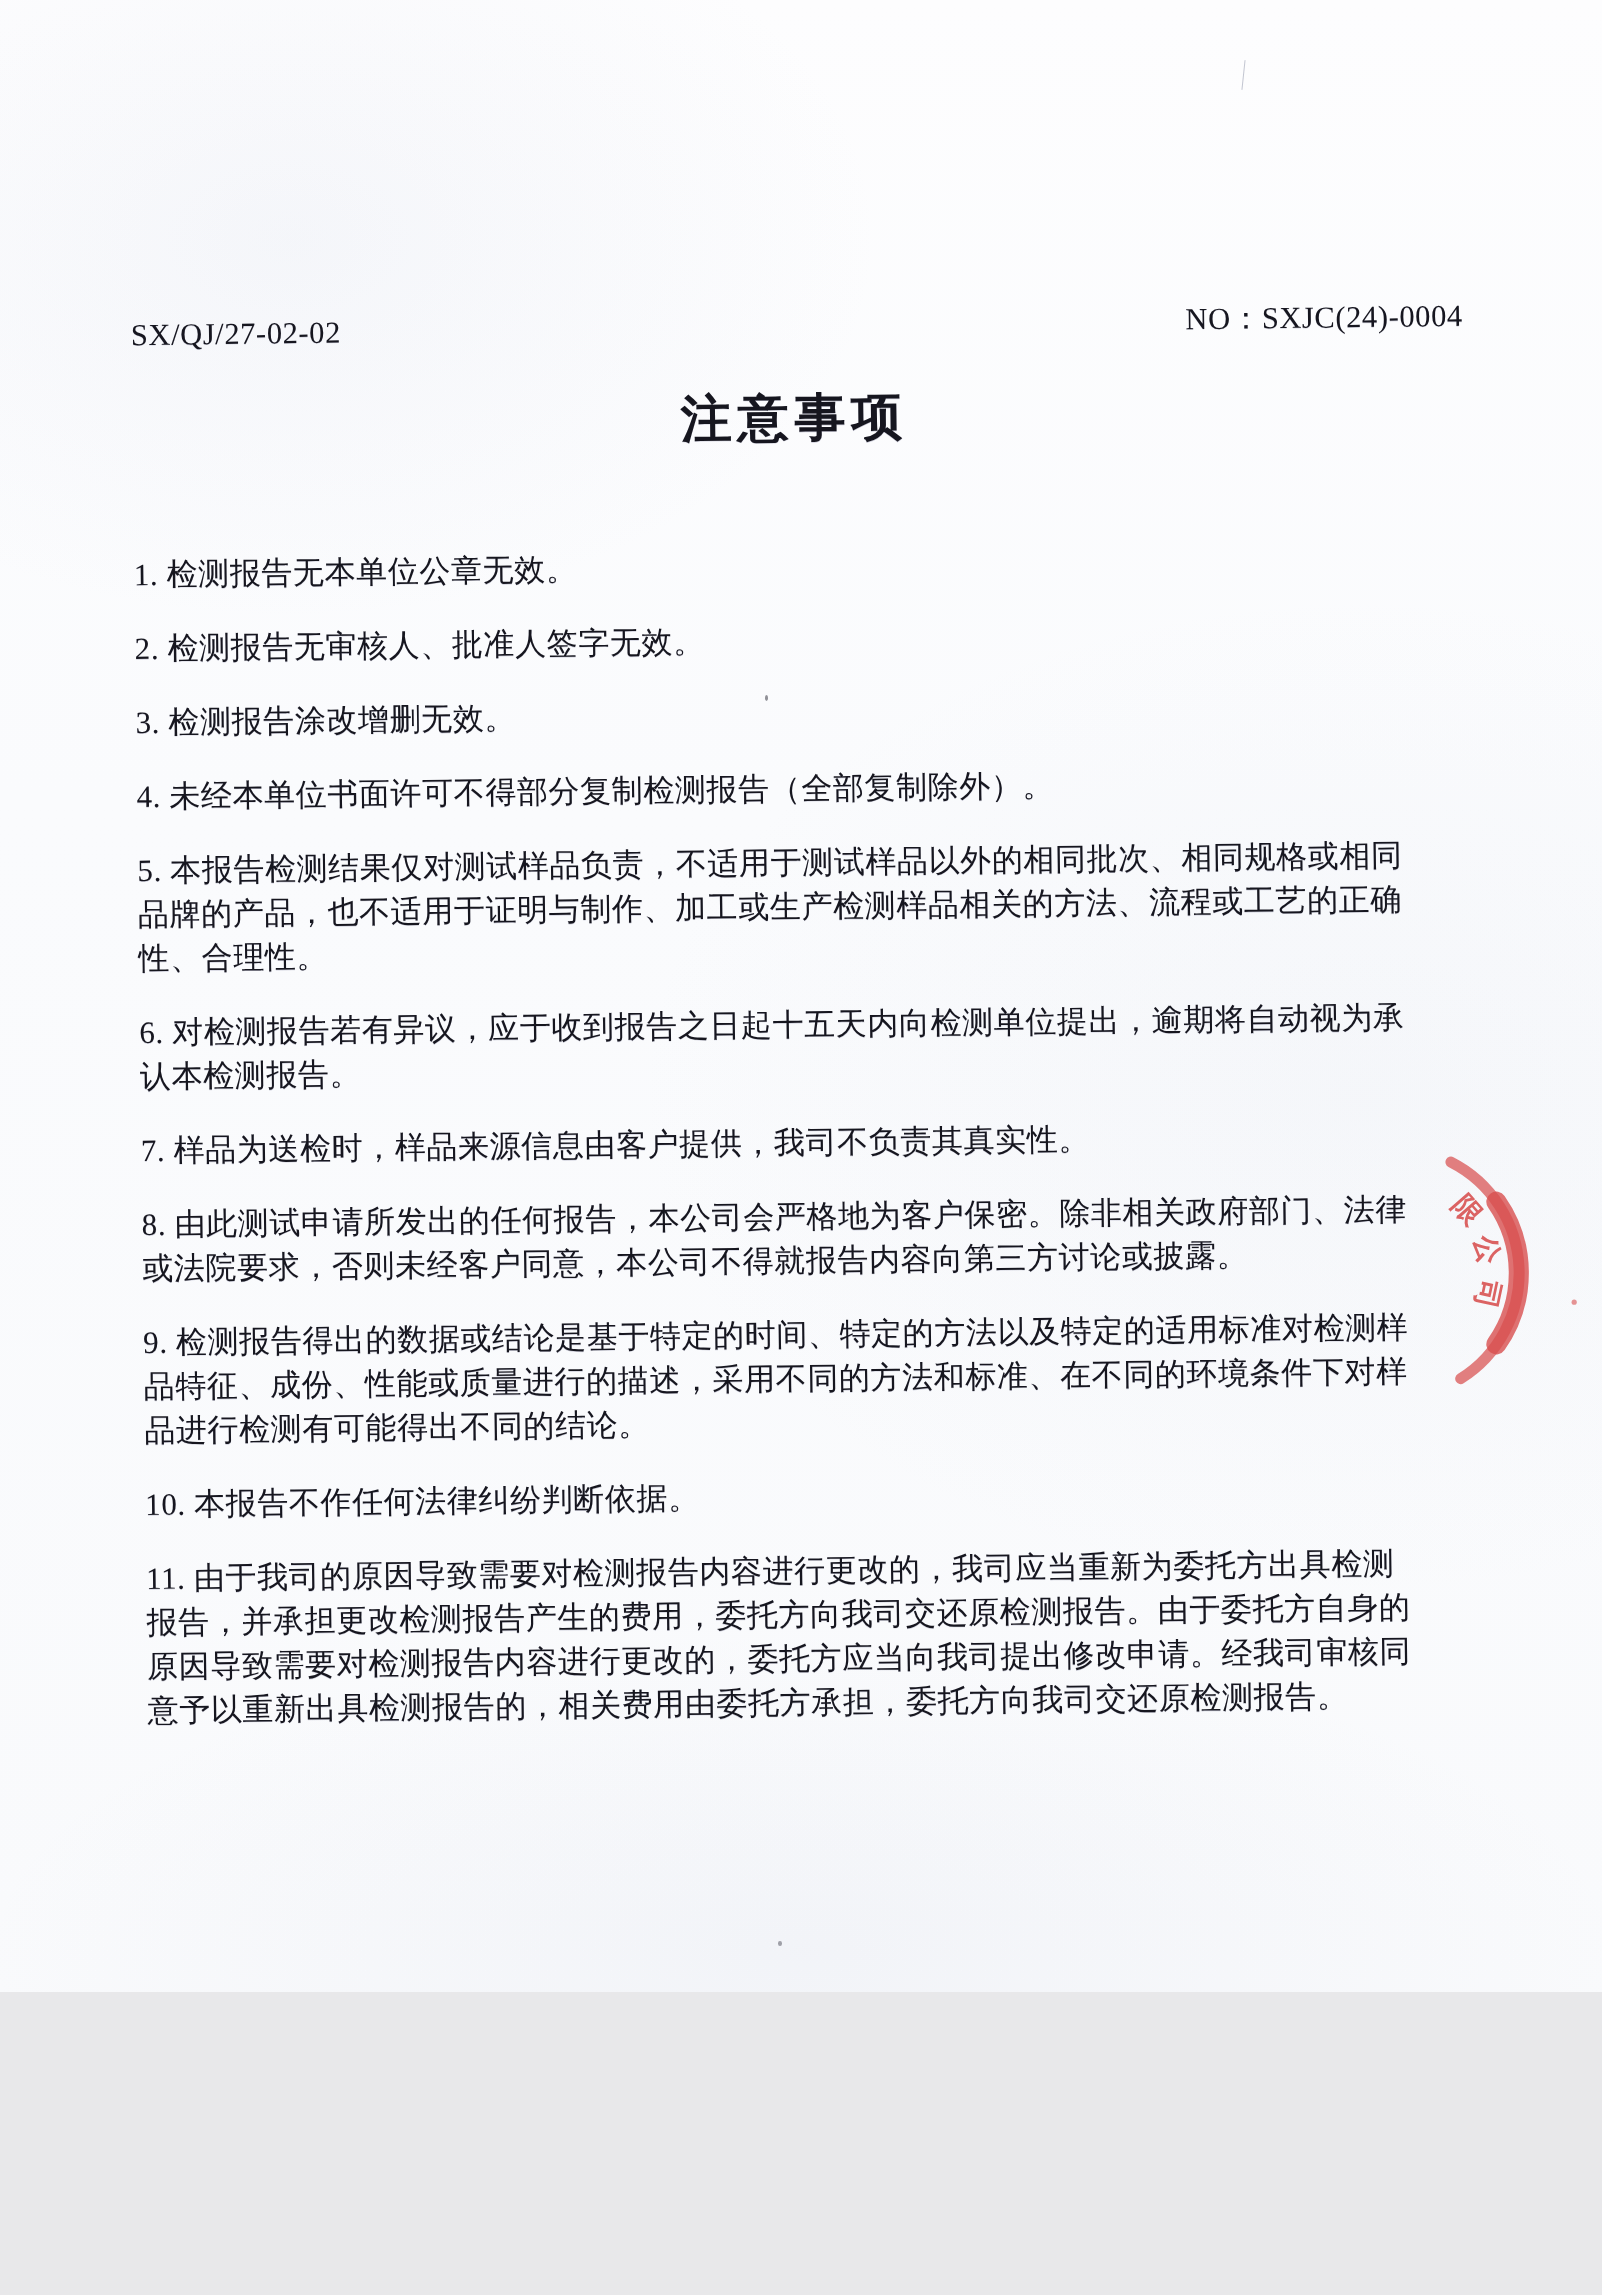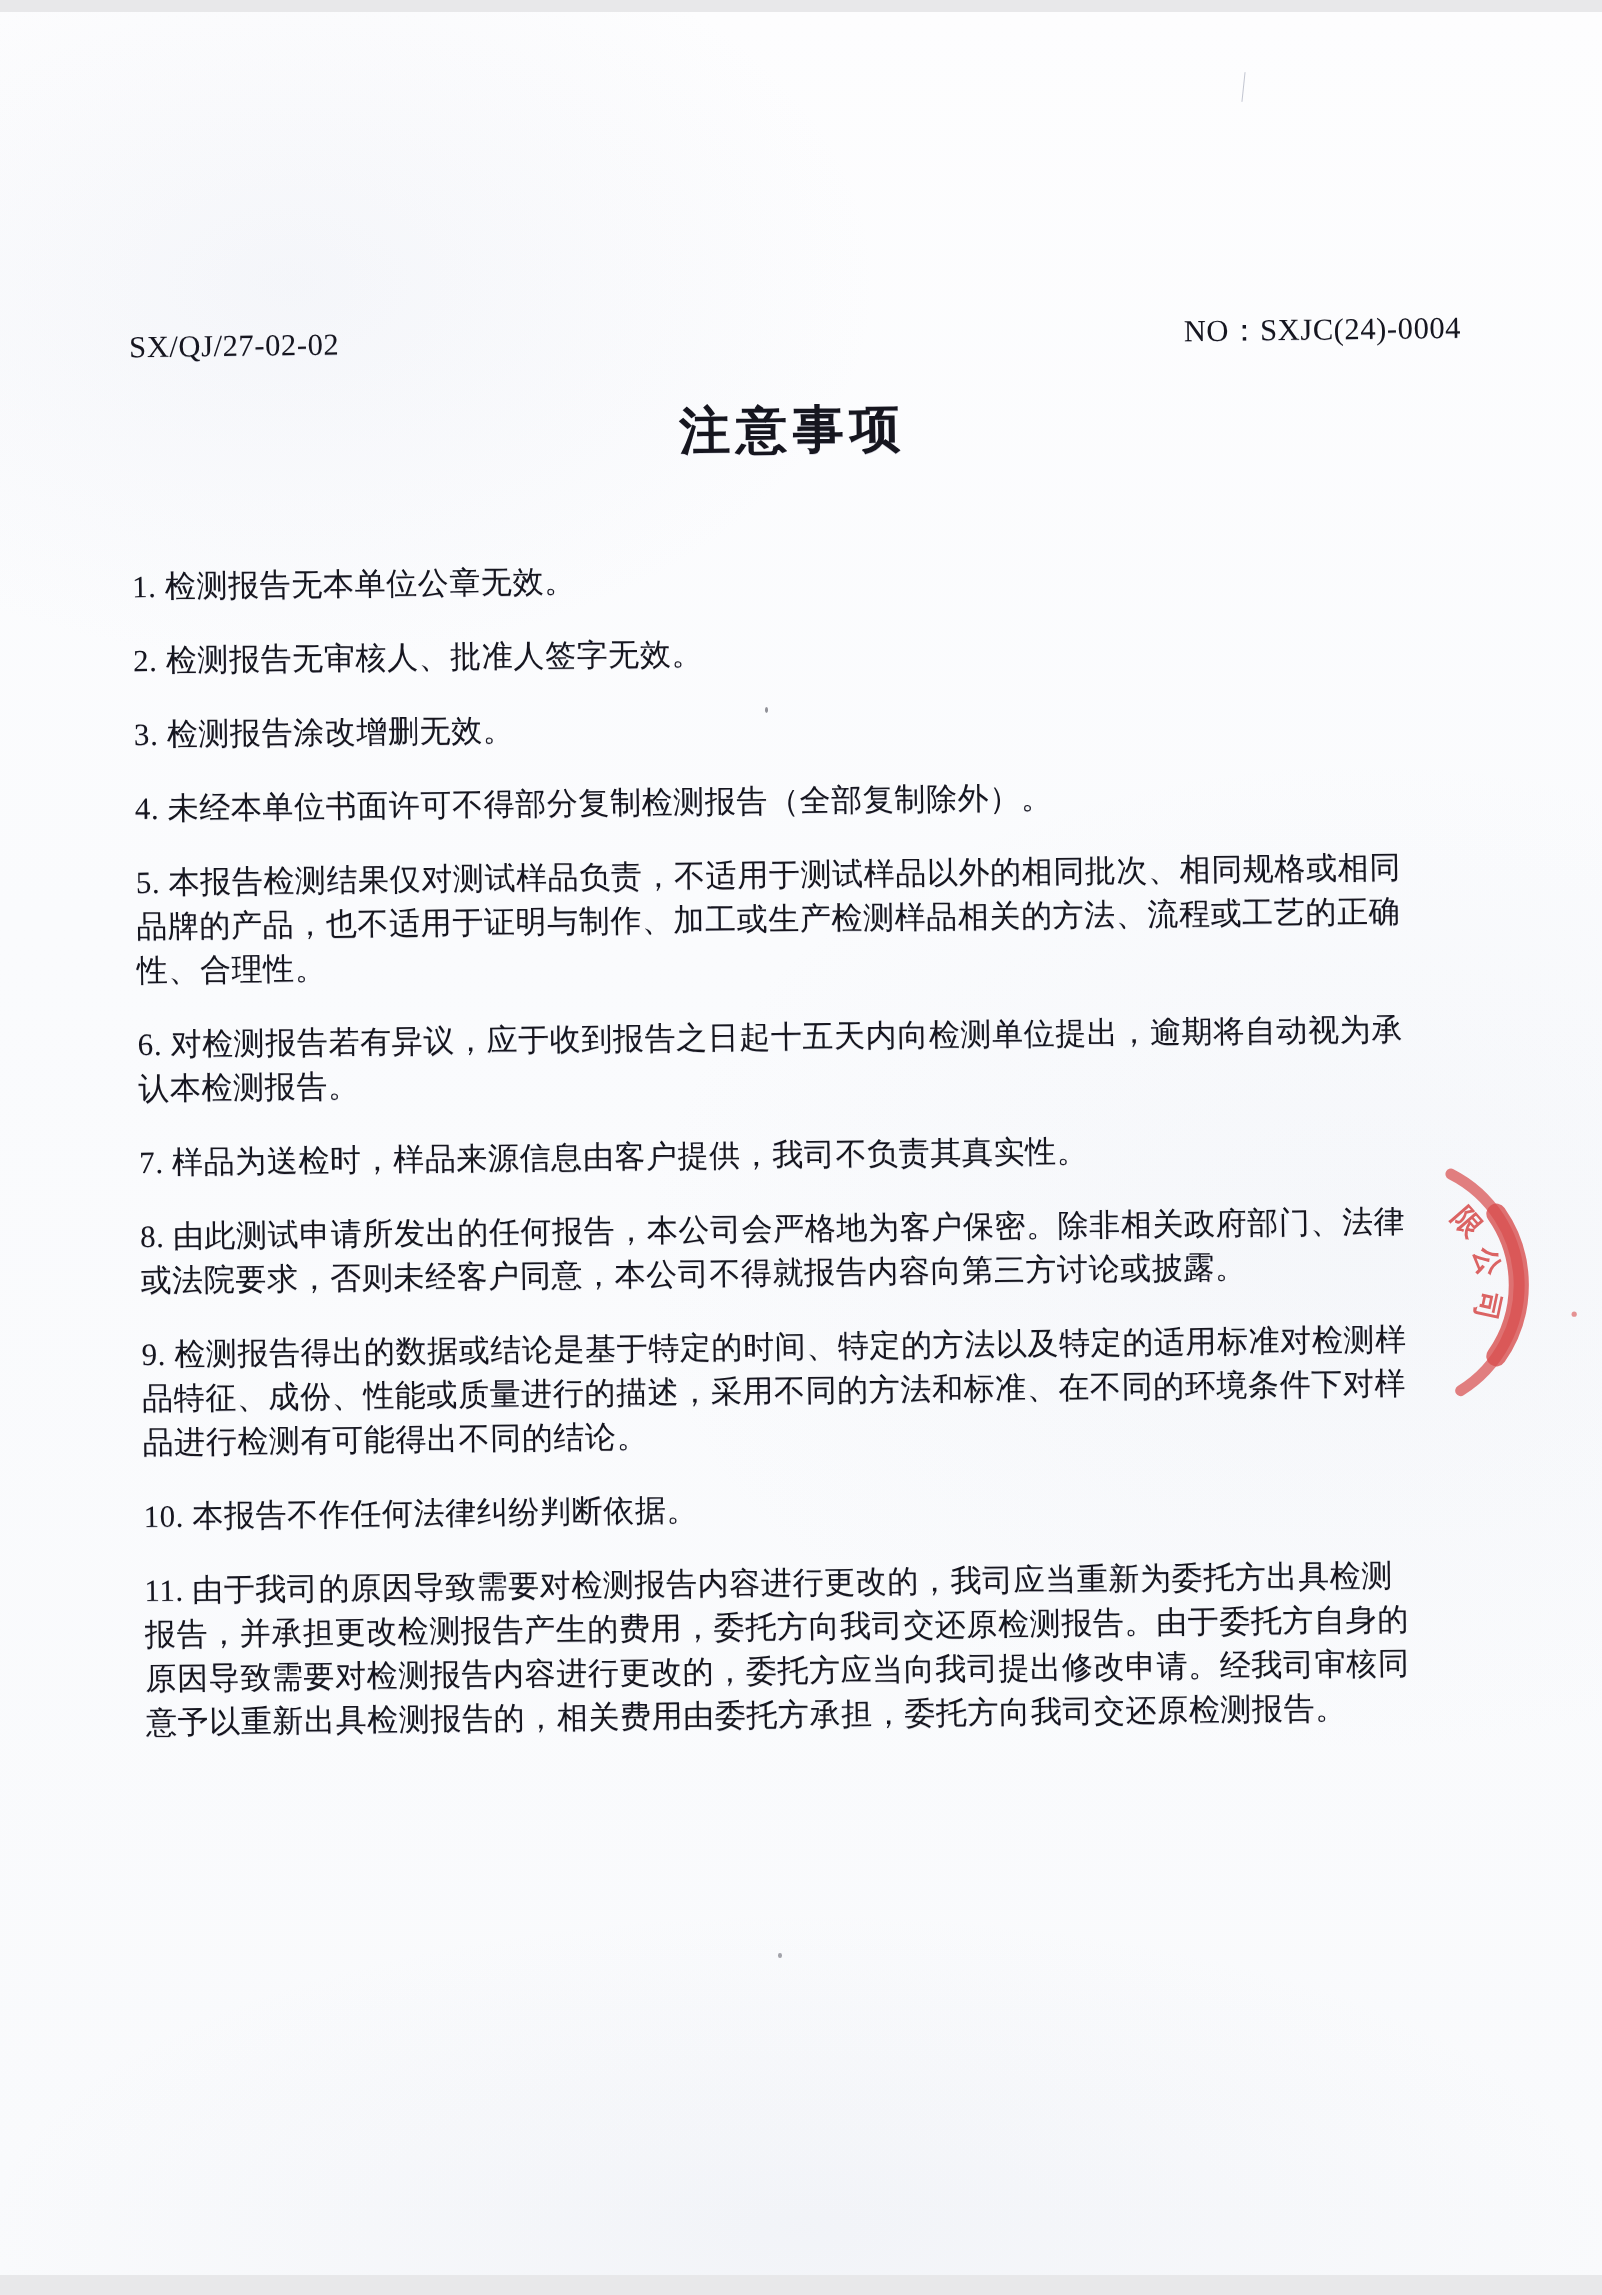--- a/index.html
+++ b/index.html
@@ -1,19 +1,19 @@
 <!DOCTYPE html>
 <html style="font-size:10.4px"><head>
 <meta charset="utf-8">
 <style>
   html,body { margin:0; padding:0; background:#e8e8ea; }
   .page {
     position:relative;
-    width:1603px; height:2263px;
-    margin:12px auto;
+    width:1603px; height:1992px;
+    margin:0 auto;
     background:
       radial-gradient(ellipse 908px 584px at 18% 12%, rgba(198,206,226,0.14), transparent 65%),
       radial-gradient(ellipse 1038px 713px at 85% 55%, rgba(200,208,224,0.10), transparent 70%),
       radial-gradient(ellipse 1168px 454px at 50% 98%, rgba(190,198,218,0.12), transparent 70%),
       linear-gradient(180deg, #fdfdfe 0%, #fafbfd 40%, #f9fafc 100%);
     overflow:hidden;
     font-family:"Liberation Serif","DejaVu Serif",serif;
     color:#16161f;
   }
   .content {

